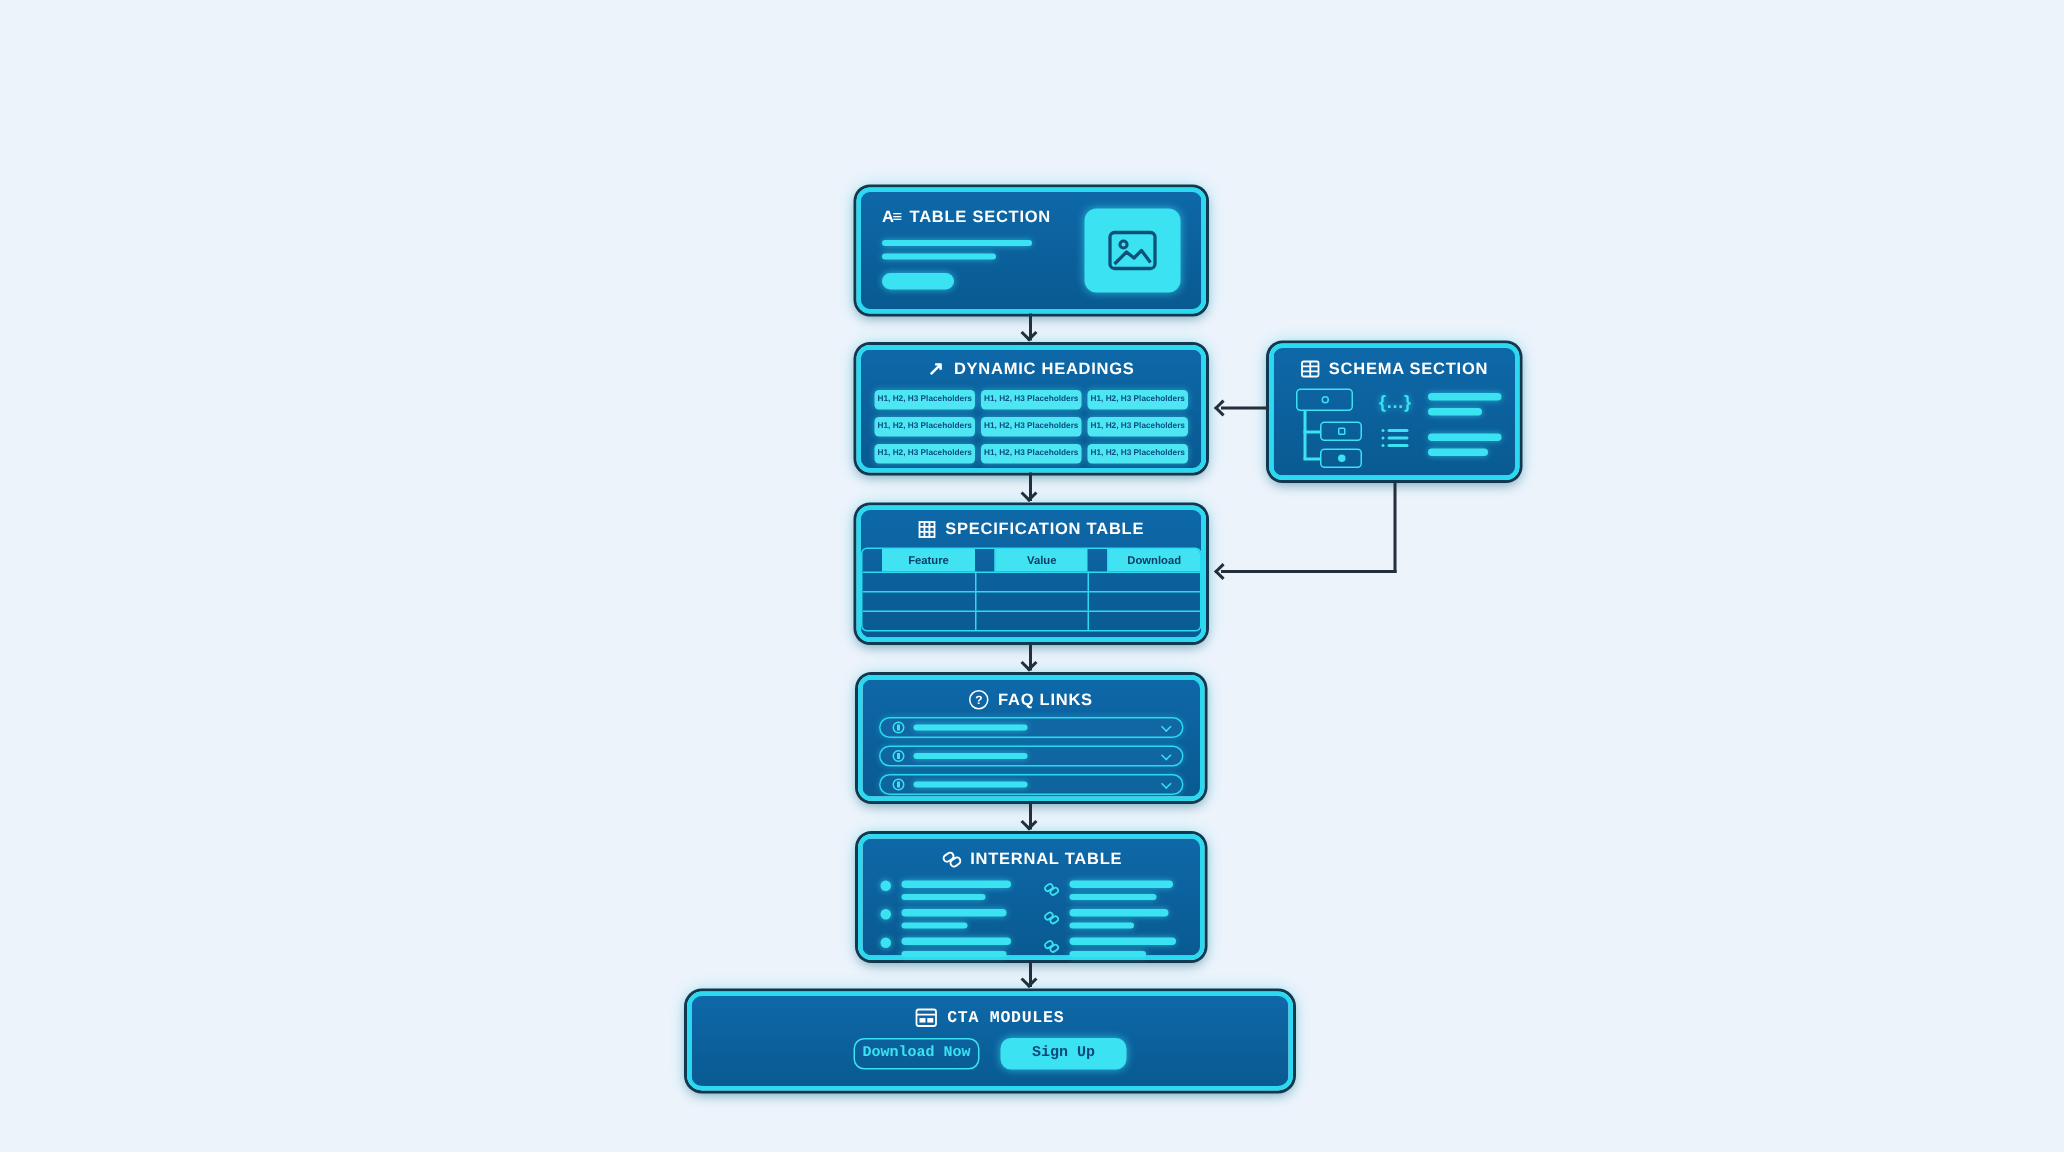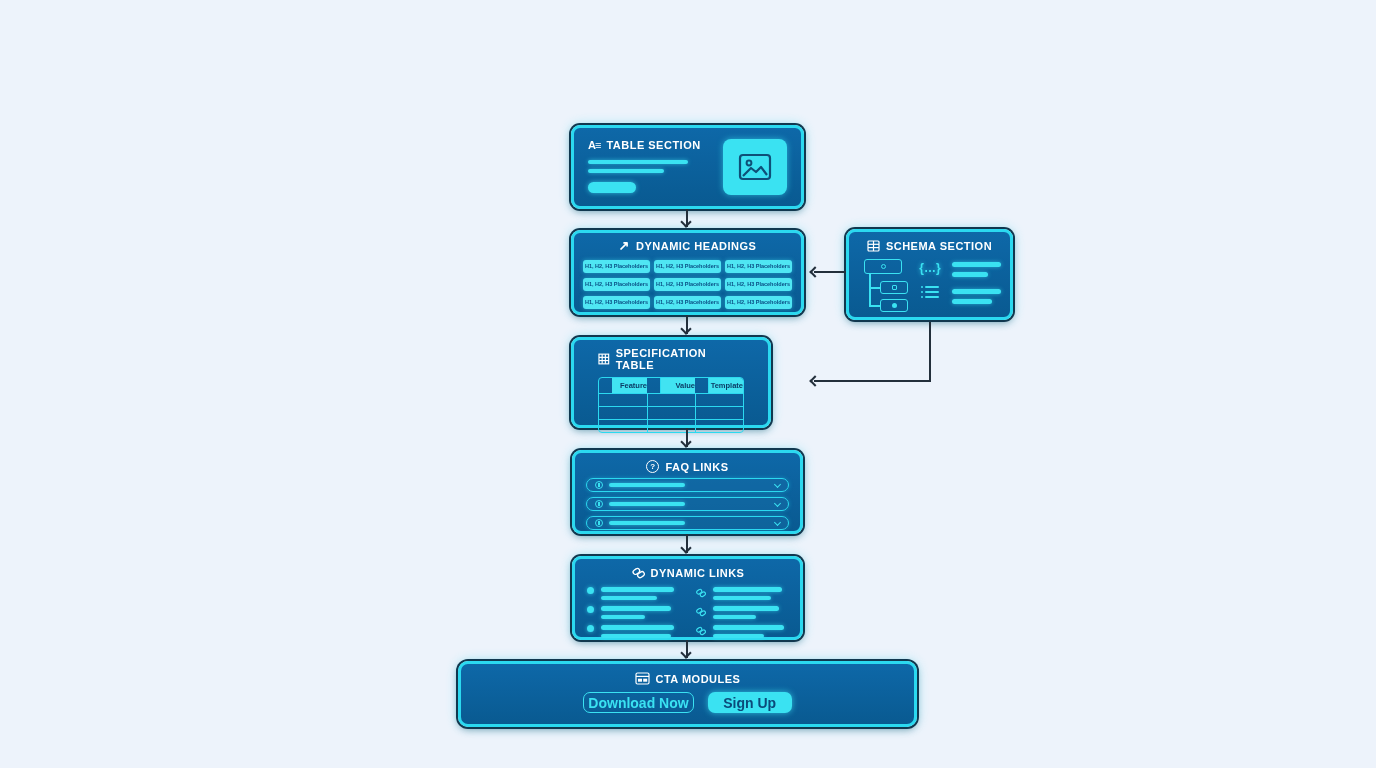--- a/index.html
+++ b/index.html
@@ -67,26 +67,26 @@
   .list-icon .li-row { display:flex; align-items:center; gap:2px; }
   .list-icon .d { width:2px; height:2px; background:#3ae2f2; border-radius:50%; }
   .list-icon .l { width:14px; height:2px; background:#3ae2f2; border-radius:1px; }
   .schema-right { flex:1; padding-top:3px; }
   .schema-right .line { height:5px; }
   .sr2 { width:74%; margin-top:5px; }
   .sr3 { margin-top:12px; }
   .sr4 { width:82%; margin-top:5px; }
 
   
-  .spec { left:571px; top:337px; width:200px; height:91px; padding:7px 24px; }
+  .spec { left:571px; top:337px; width:233px; height:91px; padding:7px 0; }
   .spec-wrap { border:1.5px solid #2bd9f0; border-radius:4px; overflow:hidden; margin-top:6px; }
   .spec-row { display:grid; grid-template-columns:1fr 1fr 1fr; }
   .spec-row .cell + .cell { border-left:1.5px solid #2bd9f0; }
   .spec-head .cell { background:#41e3f2; color:#0b3c66; font-size:7.5px; font-weight:700;
-                     text-align:right; padding:3px 0;margin-left:13px; }
+                     text-align:center; padding:3px 0;margin-left:13px; }
   .spec-body .cell { height:13px; border-top:1.5px solid #2bd9f0; }
 
   
   .faq { left:572px; top:450px; width:231px; height:84px; padding:7px 11px; }
   .faq-circle { width:13px; height:13px; border:1.5px solid #ffffff; border-radius:50%;
                 display:flex; align-items:center; justify-content:center;
                 color:#ffffff; font-size:8px; font-weight:700; }
   .faq-row { height:14px; border:1.5px solid #2bd9f0; border-radius:8px; background:rgba(23,110,168,.45);
              display:flex; align-items:center; padding:0 8px; margin-top:5px;
              box-shadow:0 0 4px rgba(43,217,240,.35); }
@@ -101,23 +101,23 @@
   .links { left:572px; top:556px; width:231px; height:84px; padding:7px 12px; }
   .links-body { display:flex; gap:14px; margin-top:8px; }
   .links-col { flex:1; }
   .li-item { display:flex; gap:7px; margin-bottom:6px; align-items:flex-start; }
   .bullet { width:7px; height:7px; border-radius:50%; background:#3ae2f2; flex:none; margin-top:0;
             box-shadow:0 0 4px rgba(58,226,242,.7); }
   .stack { display:flex; flex-direction:column; gap:4px; flex:1; }
   .stack .line { height:4.5px; }
 
   
-  .cta { left:458px; top:661px; width:459px; height:66px; padding:8px; border-radius:10px; }
+  .cta { left:458px; top:661px; width:404px; height:66px; padding:8px; border-radius:10px;font-family:Liberation Mono, monospace; }
   .cta-buttons { display:flex; justify-content:center; gap:14px; margin-top:7px; }
-  .btn { height:21px; min-width:84px; padding:0 4px; border-radius:7px; font-size:14px; font-weight:700;
+  .btn { height:21px; min-width:84px; padding:0 4px; border-radius:7px; font-size:10px; font-weight:700;
          display:flex; align-items:center; justify-content:center; }
   .btn.outline { border:1.5px solid #3ae2f2; color:#3ae2f2; background:transparent; }
   .btn.filled { background:#3ae2f2; color:#0b4a7a; box-shadow:0 0 6px rgba(58,226,242,.7); }
 
   
   .aline-v { position:absolute; width:2px; background:#232f3b; }
   .aline-h { position:absolute; height:2px; background:#232f3b; }
   .head-down { position:absolute; width:8px; height:8px;
                border-right:2px solid #232f3b; border-bottom:2px solid #232f3b; transform:rotate(45deg); }
   .head-left { position:absolute; width:8px; height:8px;
@@ -227,21 +227,21 @@
         <line x1="1" y1="7.6" x2="11" y2="7.6" stroke="#ffffff" stroke-width="1.2"></line>
         <line x1="4.3" y1="1" x2="4.3" y2="11" stroke="#ffffff" stroke-width="1.2"></line>
         <line x1="7.6" y1="1" x2="7.6" y2="11" stroke="#ffffff" stroke-width="1.2"></line>
       </svg>
       <span>SPECIFICATION TABLE</span>
     </div>
     <div class="spec-wrap">
       <div class="spec-row spec-head">
         <div class="cell">Feature</div>
         <div class="cell">Value</div>
-        <div class="cell">Template</div>
+        <div class="cell">Download</div>
       </div>
       <div class="spec-row spec-body">
         <div class="cell"></div>
         <div class="cell"></div>
         <div class="cell"></div>
       </div>
       <div class="spec-row spec-body">
         <div class="cell"></div>
         <div class="cell"></div>
         <div class="cell"></div>
@@ -281,21 +281,21 @@
       <span class="chev"></span>
     </div>
   </section>
 
   <section class="node links">
     <div class="ntitle">
       <svg width="14" height="13" viewBox="0 0 14 13" fill="none">
         <rect x="1.2" y="5.6" width="7" height="4.6" rx="2.3" transform="rotate(-35 1.2 5.6)" stroke="#ffffff" stroke-width="1.3"></rect>
         <rect x="5.8" y="8.8" width="7" height="4.6" rx="2.3" transform="rotate(-35 5.8 8.8)" stroke="#ffffff" stroke-width="1.3"></rect>
       </svg>
-      <span>DYNAMIC LINKS</span>
+      <span>INTERNAL TABLE</span>
     </div>
     <div class="links-body">
       <div class="links-col">
         <div class="li-item">
           <span class="bullet"></span>
           <span class="stack">
             <span class="line" style="width:92%"></span>
             <span class="line" style="width:70%"></span>
           </span>
         </div>

